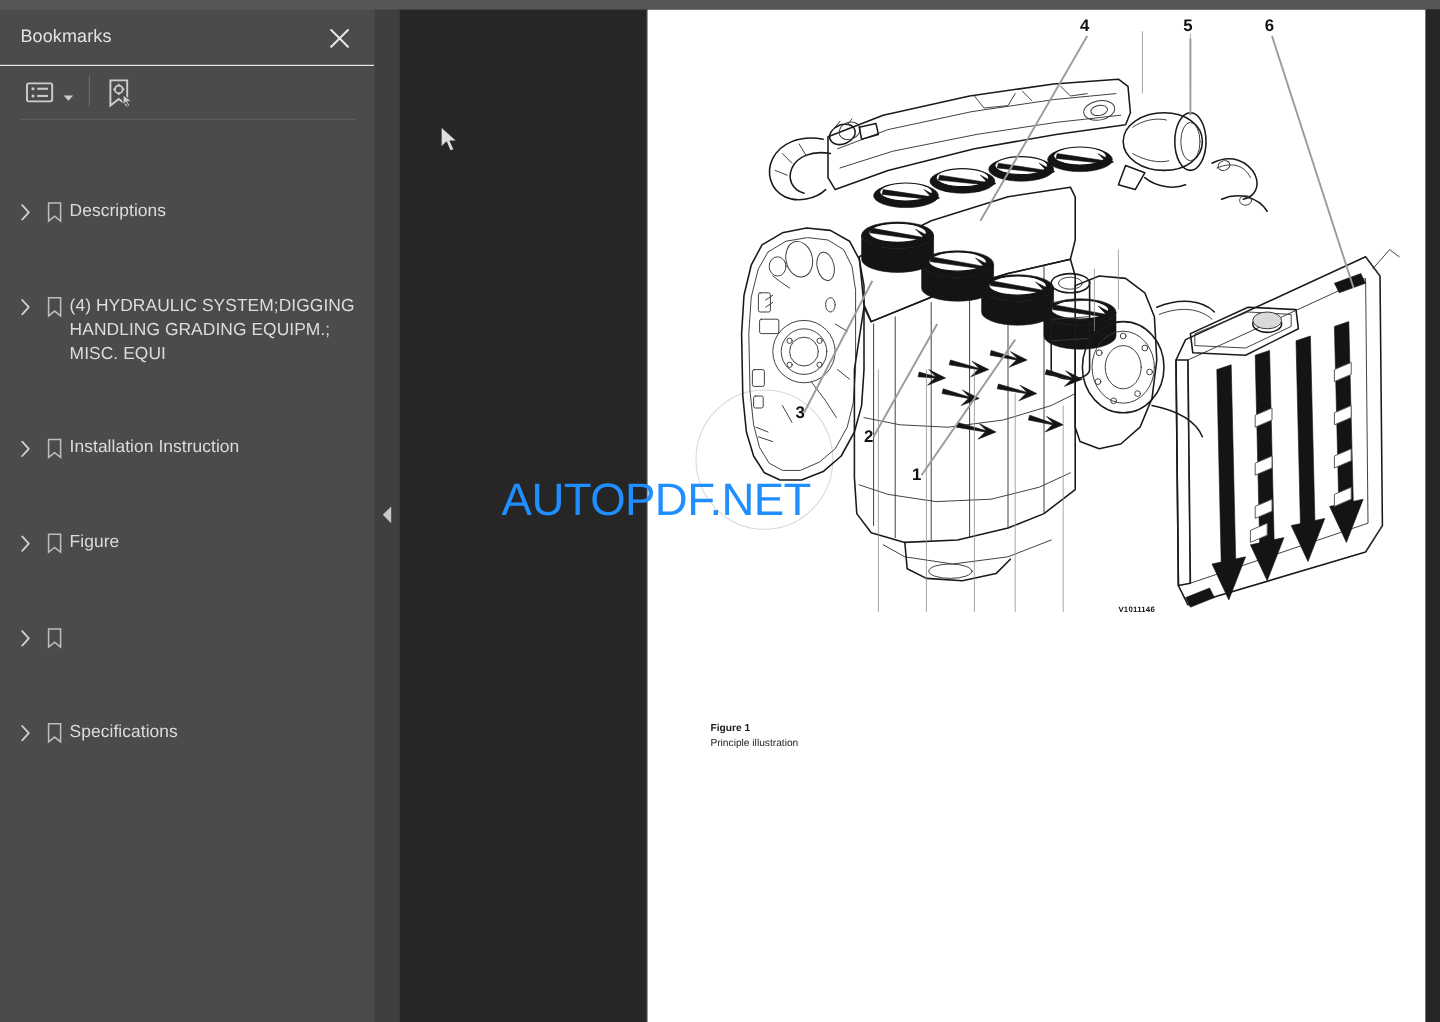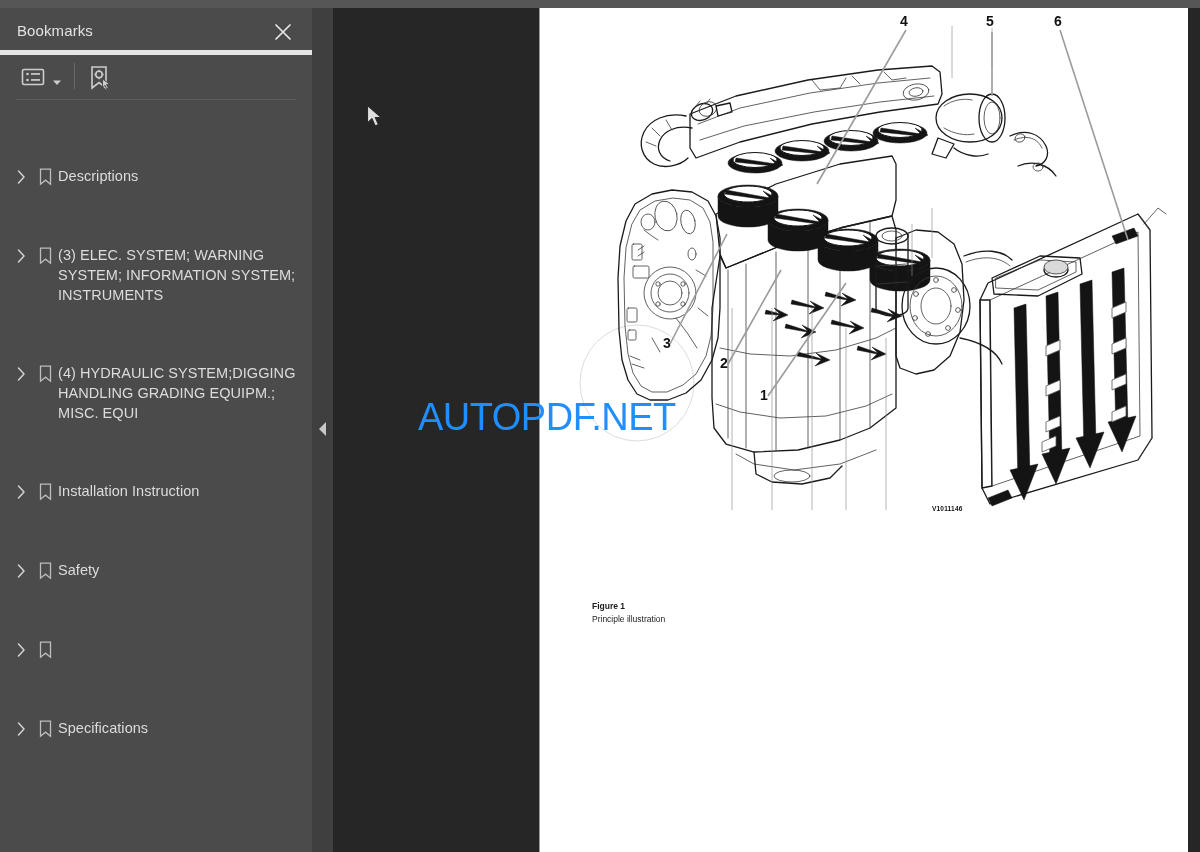--- a/index.html
+++ b/index.html
@@ -25,21 +25,21 @@
 
   
   .sidebar {
     position: absolute; left: 0; top: 8px;
     width: 312px; height: 844px;
     background: #4b4b4b;
   }
   .sidebar-header {
     position: relative;
     height: 47px;
-    border-bottom: 5px solid #e5e5e5;
+    border-bottom: 1px solid #e5e5e5;
     text-decoration: underline;
   }
   .sidebar-title {
     position: absolute; left: 17px; top: 14px;
     font-size: 15px; color: #e2e2e2;
     letter-spacing: .1px;
   }
   .close-btn {
     position: absolute; right: 18px; top: 13px;
     width: 22px; height: 22px;
@@ -228,75 +228,62 @@
             </svg>
         </span>
         <span class="bm-flag">
           <svg width="13" height="18" viewBox="0 0 13 18">
               <path d="M1.5 1.2 H11.5 V16.2 L6.5 12.2 L1.5 16.2 Z" stroke="#bdbdbd" stroke-width="1.3" fill="none"></path>
             </svg>
         </span>
         <span class="bm-label">Descriptions</span>
       </div>
 
+
+
       <div class="bm-row">
         <span class="bm-chevron">
           <svg width="9" height="14" viewBox="0 0 9 14">
               <path d="M1.5 1 L7 7 L1.5 13" stroke="#d2d2d2" stroke-width="1.5" fill="none" stroke-linecap="round" stroke-linejoin="round"></path>
             </svg>
         </span>
         <span class="bm-flag">
           <svg width="13" height="18" viewBox="0 0 13 18">
               <path d="M1.5 1.2 H11.5 V16.2 L6.5 12.2 L1.5 16.2 Z" stroke="#bdbdbd" stroke-width="1.3" fill="none"></path>
             </svg>
         </span>
-        <span class="bm-label">(3) ELEC. SYSTEM; WARNING SYSTEM; INFORMATION SYSTEM; INSTRUMENTS</span>
-      </div>
-
+        <span class="bm-label">(4) HYDRAULIC SYSTEM;DIGGING HANDLING GRADING EQUIPM.; MISC. EQUI</span>
+      </div>
 
       <div class="bm-row">
         <span class="bm-chevron">
           <svg width="9" height="14" viewBox="0 0 9 14">
               <path d="M1.5 1 L7 7 L1.5 13" stroke="#d2d2d2" stroke-width="1.5" fill="none" stroke-linecap="round" stroke-linejoin="round"></path>
             </svg>
         </span>
         <span class="bm-flag">
           <svg width="13" height="18" viewBox="0 0 13 18">
               <path d="M1.5 1.2 H11.5 V16.2 L6.5 12.2 L1.5 16.2 Z" stroke="#bdbdbd" stroke-width="1.3" fill="none"></path>
             </svg>
         </span>
-        <span class="bm-label">(4) HYDRAULIC SYSTEM;DIGGING HANDLING GRADING EQUIPM.; MISC. EQUI</span>
+        <span class="bm-label">Installation Instruction</span>
       </div>
 
       <div class="bm-row">
         <span class="bm-chevron">
           <svg width="9" height="14" viewBox="0 0 9 14">
               <path d="M1.5 1 L7 7 L1.5 13" stroke="#d2d2d2" stroke-width="1.5" fill="none" stroke-linecap="round" stroke-linejoin="round"></path>
             </svg>
         </span>
         <span class="bm-flag">
           <svg width="13" height="18" viewBox="0 0 13 18">
               <path d="M1.5 1.2 H11.5 V16.2 L6.5 12.2 L1.5 16.2 Z" stroke="#bdbdbd" stroke-width="1.3" fill="none"></path>
             </svg>
         </span>
-        <span class="bm-label">Installation Instruction</span>
-      </div>
-
-      <div class="bm-row">
-        <span class="bm-chevron">
-          <svg width="9" height="14" viewBox="0 0 9 14">
-              <path d="M1.5 1 L7 7 L1.5 13" stroke="#d2d2d2" stroke-width="1.5" fill="none" stroke-linecap="round" stroke-linejoin="round"></path>
-            </svg>
-        </span>
-        <span class="bm-flag">
-          <svg width="13" height="18" viewBox="0 0 13 18">
-              <path d="M1.5 1.2 H11.5 V16.2 L6.5 12.2 L1.5 16.2 Z" stroke="#bdbdbd" stroke-width="1.3" fill="none"></path>
-            </svg>
-        </span>
-        <span class="bm-label">Safety</span>
+        <span class="bm-label">Figure</span>
       </div>
 
       <div class="bm-row">
         <span class="bm-chevron">
           <svg width="9" height="14" viewBox="0 0 9 14">
               <path d="M1.5 1 L7 7 L1.5 13" stroke="#d2d2d2" stroke-width="1.5" fill="none" stroke-linecap="round" stroke-linejoin="round"></path>
             </svg>
         </span>
         <span class="bm-flag">
           <svg width="13" height="18" viewBox="0 0 13 18">

